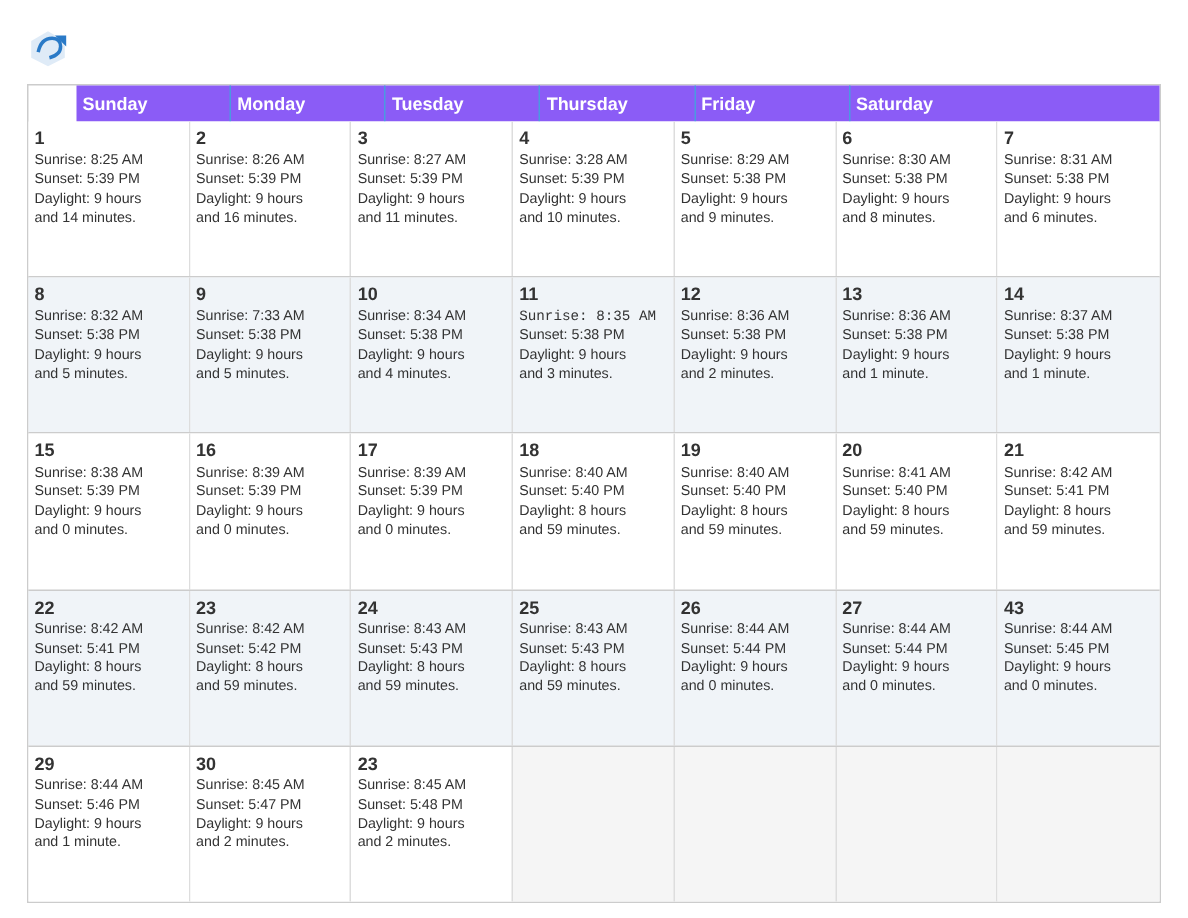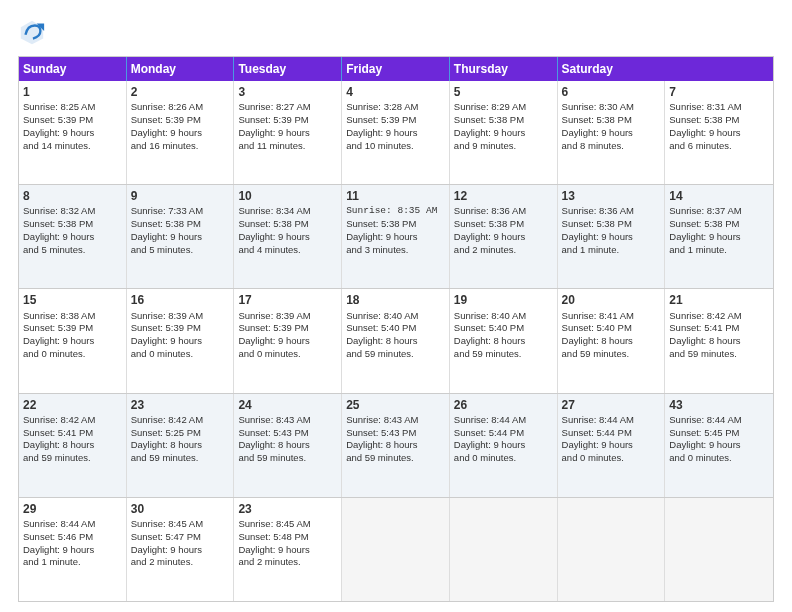--- a/index.html
+++ b/index.html
@@ -61,21 +61,22 @@
     }
     .calendar {
       flex: 1;
       display: flex;
       flex-direction: column;
       border: 1px solid #ccc;
     }
     .cal-header {
       display: grid;
       grid-template-columns: repeat(7, 1fr);
-      background: #6d28d9;
+      background: #8b5cf6;
+      margin-left: 32px;
     }
     .cal-header-cell {
       color: #fff;
       font-size: 12px;
       font-weight: bold;
       padding: 5px 4px;
       text-align: left;
       border-right: 1px solid #4a9ae0;
     }
     .cal-header-cell:last-child { border-right: none; }
@@ -130,22 +131,22 @@
       <div class="month-title"></div>
       <div class="location"></div>
     </div>
   </div>
 
   <div class="calendar">
     <div class="cal-header">
     <div class="cal-header-cell">Sunday</div>
         <div class="cal-header-cell">Monday</div>
         <div class="cal-header-cell">Tuesday</div>
+        <div class="cal-header-cell">Thursday</div>
         <div class="cal-header-cell">Friday</div>
-        <div class="cal-header-cell">Thursday</div>
         <div class="cal-header-cell">Saturday</div>
       </div>
     <div class="cal-body">
     <div class="cal-row">
           <div class="cal-cell">
             <span class="day-num">1</span>
             <span style="display: block;">Sunrise: 8:25 AM</span>
             <span style="display: block;">Sunset: 5:39 PM</span>
             <span style="display: block;">Daylight: 9 hours</span>
             <span style="display: block;">and 14 minutes.</span>
@@ -299,21 +300,21 @@
           <div class="cal-cell alt-row">
             <span class="day-num">22</span>
             <span style="display: block;">Sunrise: 8:42 AM</span>
             <span style="display: block;">Sunset: 5:41 PM</span>
             <span style="display: block;">Daylight: 8 hours</span>
             <span style="display: block;">and 59 minutes.</span>
           </div>
           <div class="cal-cell alt-row">
             <span class="day-num">23</span>
             <span style="display: block;">Sunrise: 8:42 AM</span>
-            <span style="display: block;">Sunset: 5:25 PM</span>
+            <span style="display: block;">Sunset: 5:42 PM</span>
             <span style="display: block;">Daylight: 8 hours</span>
             <span style="display: block;">and 59 minutes.</span>
           </div>
           <div class="cal-cell alt-row">
             <span class="day-num">24</span>
             <span style="display: block;">Sunrise: 8:43 AM</span>
             <span style="display: block;">Sunset: 5:43 PM</span>
             <span style="display: block;">Daylight: 8 hours</span>
             <span style="display: block;">and 59 minutes.</span>
           </div>

